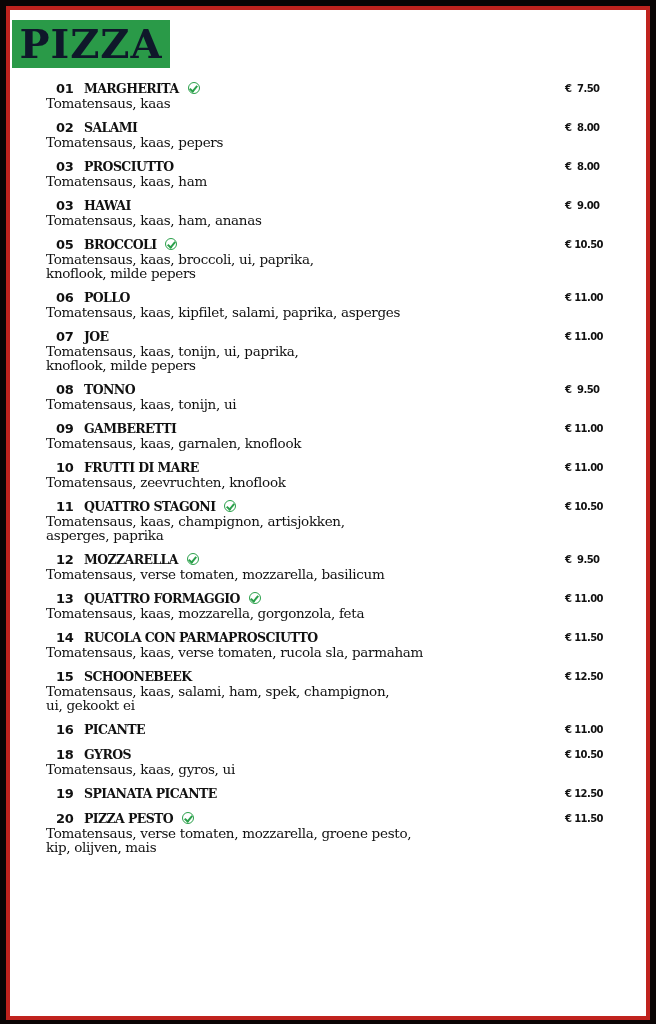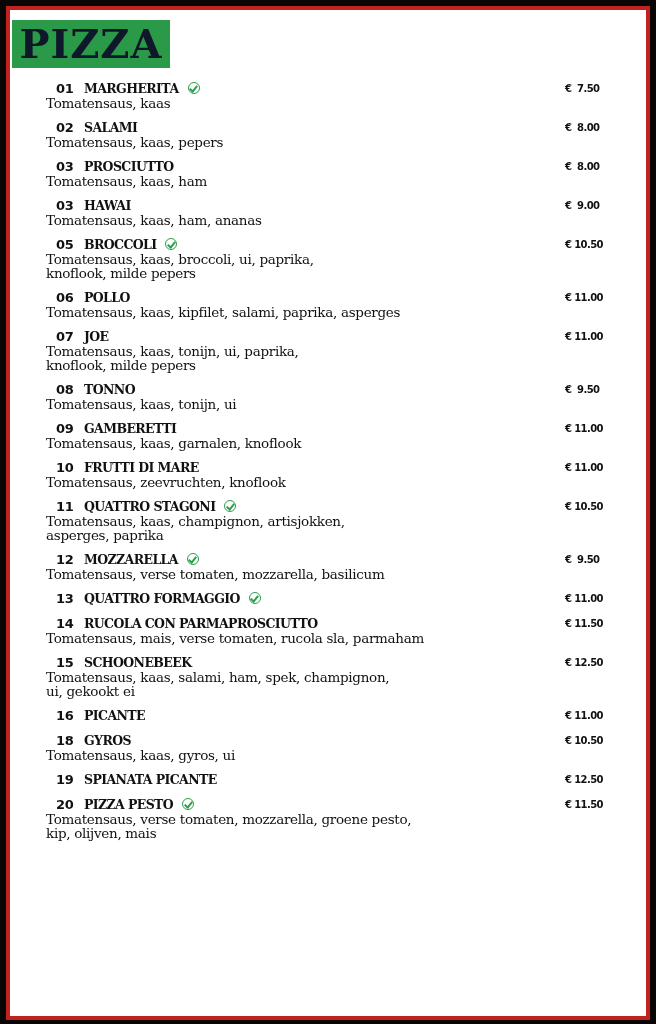--- a/index.html
+++ b/index.html
@@ -154,28 +154,29 @@
       <span class="price">€  9.50</span>
     </div>
     <div class="desc">Tomatensaus, verse tomaten, mozzarella, basilicum</div>
   </div>
       <div class="item">
     <div class="row1">
       <span class="num">13</span>
       <span class="name"><span class="name-text">QUATTRO FORMAGGIO</span><span class="veg"></span></span>
       <span class="price">€ 11.00</span>
     </div>
+    <div class="desc">Tomatensaus, kaas, mozzarella, gorgonzola, feta</div>
   </div>
       <div class="item">
     <div class="row1">
       <span class="num">14</span>
       <span class="name"><span class="name-text">RUCOLA CON PARMAPROSCIUTTO</span></span>
       <span class="price">€ 11.50</span>
     </div>
-    <div class="desc">Tomatensaus, mais, verse tomaten, rucola sla, parmaham</div>
+    <div class="desc">Tomatensaus, kaas, verse tomaten, rucola sla, parmaham</div>
   </div>
       <div class="item">
     <div class="row1">
       <span class="num">15</span>
       <span class="name"><span class="name-text">SCHOONEBEEK</span></span>
       <span class="price">€ 12.50</span>
     </div>
     <div class="desc">Tomatensaus, kaas, salami, ham, spek, champignon,
 ui, gekookt ei</div>
   </div>

